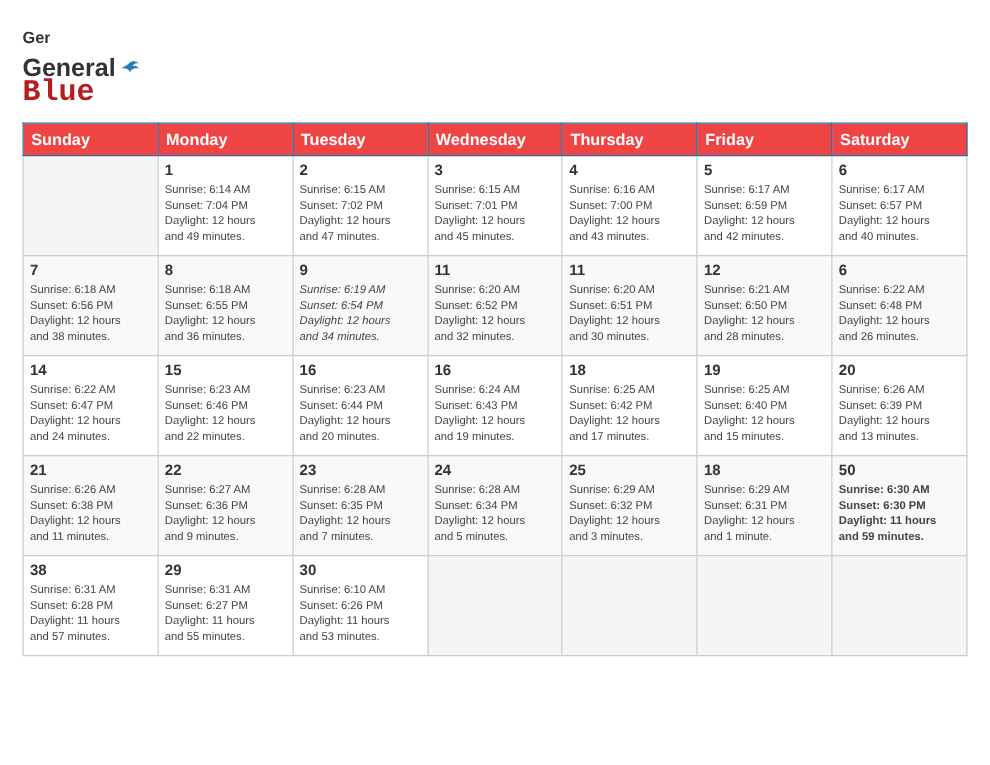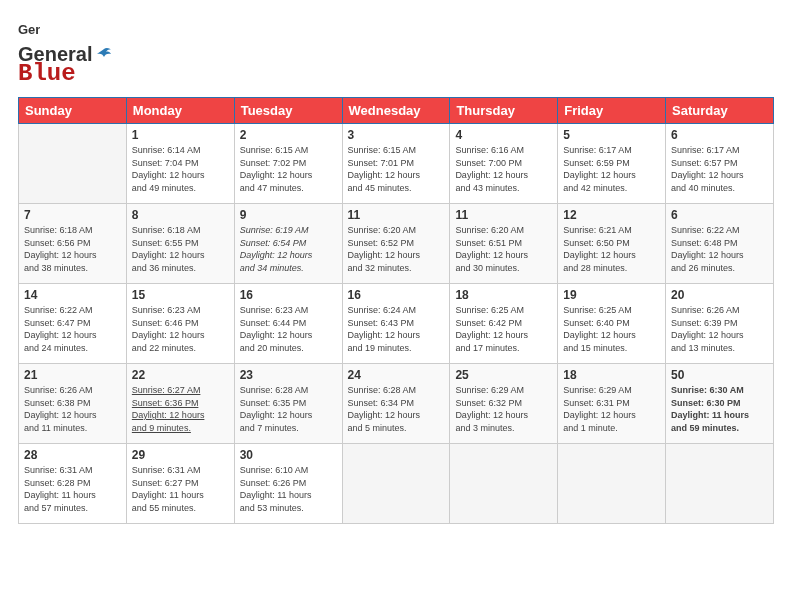--- a/index.html
+++ b/index.html
@@ -264,21 +264,21 @@
         <tr>
           <td>
             <span class="day-num">21</span>
             <div class="cell-text" style="white-space: pre-line;">Sunrise: 6:26 AM
 Sunset: 6:38 PM
 Daylight: 12 hours
 and 11 minutes.</div>
           </td>
           <td>
             <span class="day-num">22</span>
-            <div class="cell-text" style="white-space: pre-line; text-decoration: underline;">Sunrise: 6:27 AM
+            <div class="cell-text" style="white-space: pre-line;">Sunrise: 6:27 AM
 Sunset: 6:36 PM
 Daylight: 12 hours
 and 9 minutes.</div>
           </td>
           <td>
             <span class="day-num">23</span>
             <div class="cell-text" style="white-space: pre-line;">Sunrise: 6:28 AM
 Sunset: 6:35 PM
 Daylight: 12 hours
 and 7 minutes.</div>
@@ -307,21 +307,21 @@
           <td>
             <span class="day-num">50</span>
             <div class="cell-text" style="white-space: pre-line; font-weight: bold;">Sunrise: 6:30 AM
 Sunset: 6:30 PM
 Daylight: 11 hours
 and 59 minutes.</div>
           </td>
         </tr>
         <tr>
           <td>
-            <span class="day-num">28</span>
+            <span class="day-num">38</span>
             <div class="cell-text" style="white-space: pre-line;">Sunrise: 6:31 AM
 Sunset: 6:28 PM
 Daylight: 11 hours
 and 57 minutes.</div>
           </td>
           <td>
             <span class="day-num">29</span>
             <div class="cell-text" style="white-space: pre-line;">Sunrise: 6:31 AM
 Sunset: 6:27 PM
 Daylight: 11 hours

